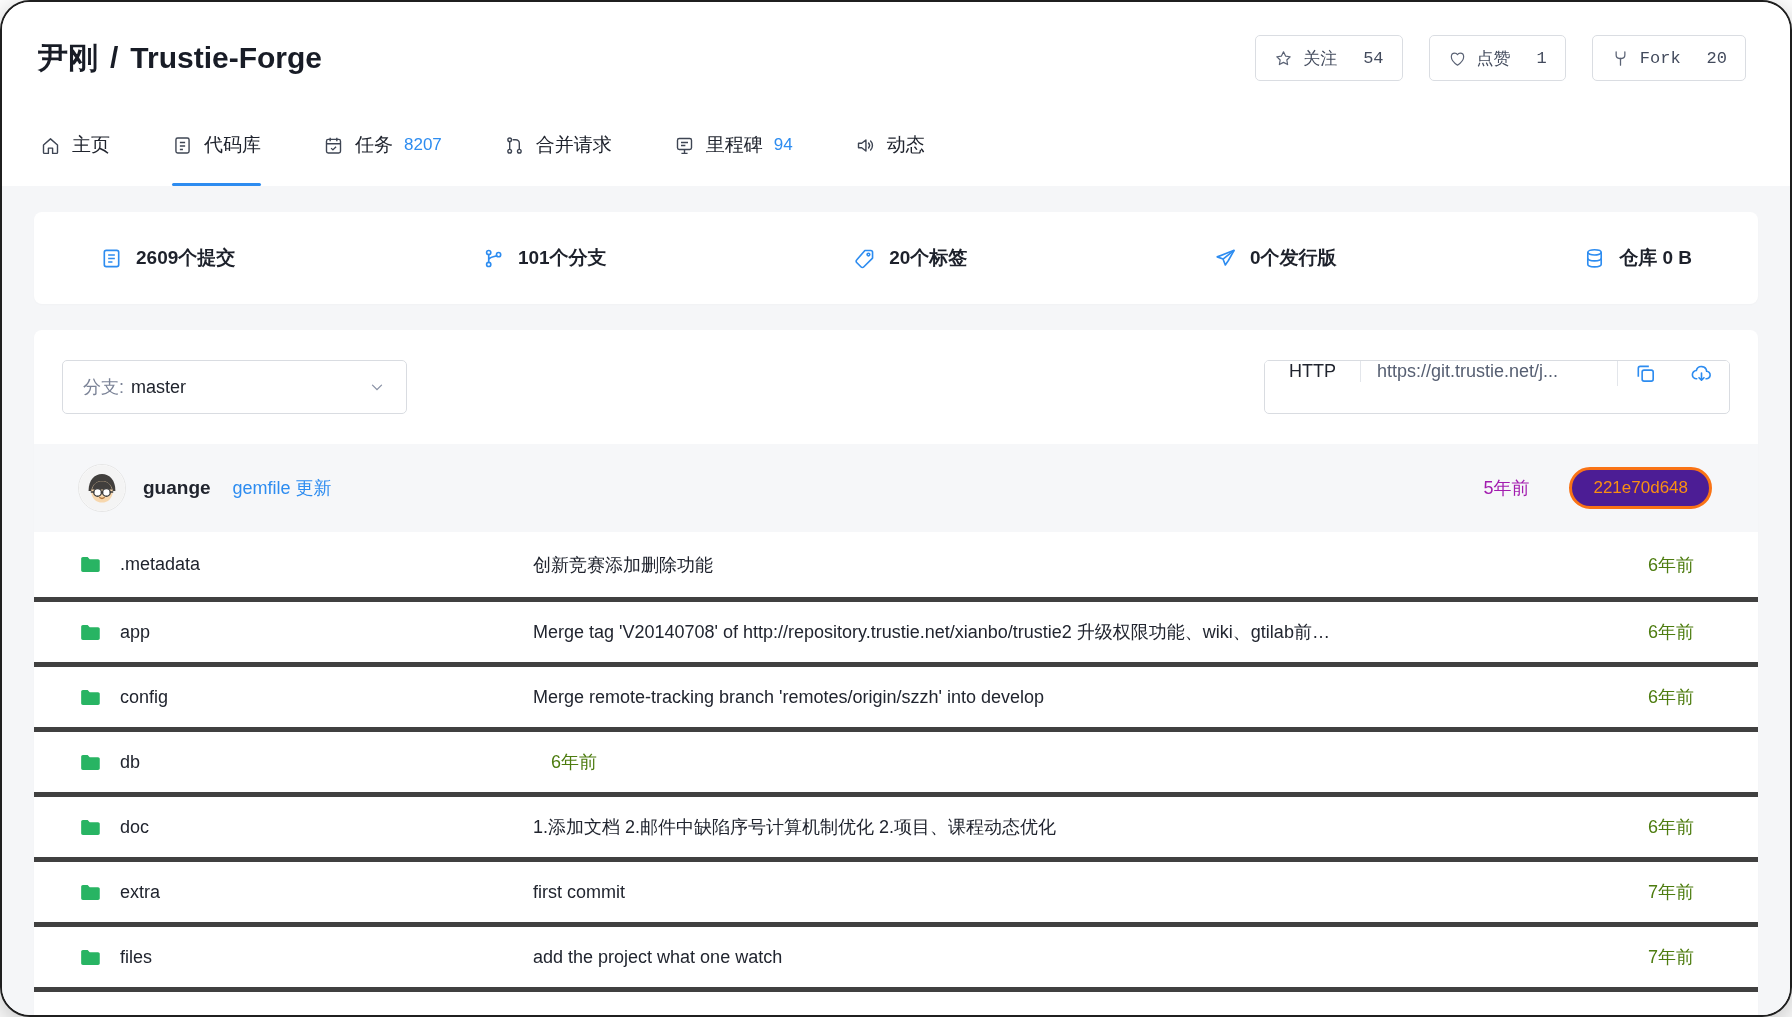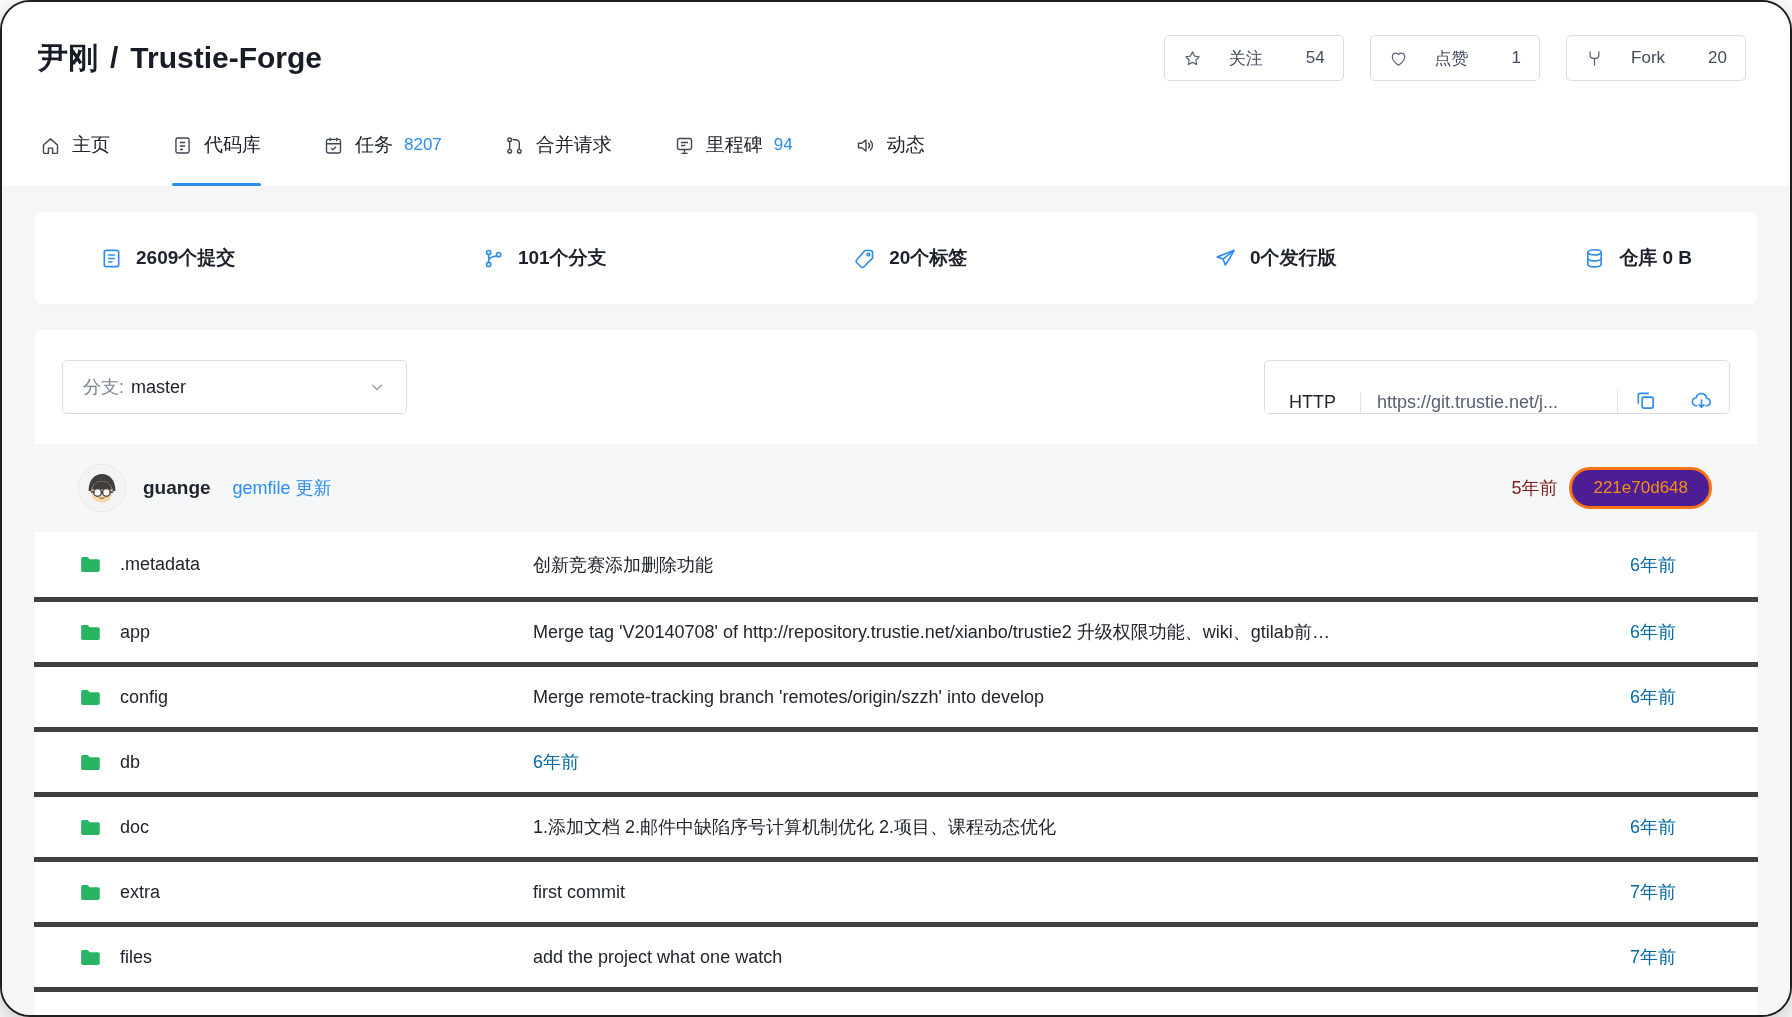--- a/index.html
+++ b/index.html
@@ -15,21 +15,21 @@
 
   
   .topbar{ height:102px; flex:0 0 auto; display:flex; align-items:center;
     justify-content:space-between; padding:10px 44px 0 36px; background:#fff; }
   .title{ margin:0; display:flex; align-items:center; gap:12px;
     font-size:30px; font-weight:600; color:#181c26; }
   .title .owner, .title .repo{ cursor:pointer; }
   .actions{ display:flex; gap:26px; }
   .pill{ display:flex; align-items:center; height:46px; border:1px solid #dadde2;
     border-radius:5px; background:#fff; font-size:17px; color:#434b5d;
-    padding:0 18px; gap:27px; cursor:pointer; font-family:Liberation Sans, sans-serif; }
+    padding:0 18px; gap:10px; cursor:pointer; font-family:Liberation Mono, monospace; }
   .pill .ic{ display:flex; color:#5b novi;}
   .pill .ic{ display:flex; color:#5b6375; }
   .pill .ic svg{ width:19px; height:19px; }
   .pill .count{ margin-left:16px; color:#434b5d; }
 
   
   .tabs{ flex:0 0 auto; display:flex; gap:62px; padding:0 38px; background:#fff; height:82px; }
   .tab{ display:flex; align-items:center; gap:11px; font-size:19px; color:#20242e;
     position:relative; cursor:pointer; }
   .tab .tic{ display:flex; color:#3e4553; }
@@ -59,54 +59,54 @@
     padding:30px 28px; }
   .branch-select{ width:345px; height:54px; border:1px solid #d9dce1; border-radius:5px;
     display:flex; align-items:center; padding:0 20px; gap:7px; font-size:18px;
     background:#fff; cursor:pointer; }
   .branch-select .b-label{ color:#7a8296; }
   .branch-select .b-value{ color:#20242e; }
   .branch-select .chev{ margin-left:auto; display:flex; color:#8b93a6; }
   .branch-select .chev svg{ width:18px; height:18px; }
 
   .clone-group{ display:flex; height:54px; border:1px solid #d9dce1; border-radius:5px;
-    overflow:hidden; background:#fff; align-items:flex-end; }
+    overflow:hidden; background:#fff; align-items:flex-start; }
   .seg{ display:flex; align-items:center; border:none; background:#fff;
     font-size:18px; font-family:inherit; }
   .seg.protocol{ padding:0 24px; color:#20242e; border-right:1px solid #e3e6eb; cursor:pointer; }
   .seg.url{ width:256px; padding:0 16px; color:#565f72; outline:none; }
   .seg.iconbtn{ width:56px; justify-content:center; color:#2d8cf0; cursor:pointer; }
   .seg.iconbtn.first{ border-left:1px solid #e3e6eb; }
   .seg.iconbtn svg{ width:23px; height:23px; }
 
   
   .commit-row{ flex:0 0 auto; display:flex; align-items:center; background:#f6f7f9;
     padding:0 46px 0 44px; height:88px; }
   .avatar{ width:48px; height:48px; border-radius:50%; overflow:hidden; background:#fff;
     border:1px solid #e6e6e6; flex:0 0 auto; cursor:pointer; }
   .avatar svg{ width:100%; height:100%; display:block; }
   .commit-author{ font-size:19px; font-weight:700; color:#20242e; margin-left:17px; cursor:pointer; }
   .commit-msg{ font-size:18px; color:#2d8cf0; margin-left:22px; cursor:pointer; }
   .commit-spacer{ flex:1; }
-  .commit-time{ font-size:18px; color:#7f1d1d; margin-right:12px; }
+  .commit-time{ font-size:18px; color:#a21caf; margin-right:40px; }
   .hash-badge{ border:3px solid #f97316; color:#f98f12; background:#4c1d95;
     border-radius:999px; padding:8px 21px; font-size:17px; cursor:pointer; white-space:nowrap; }
 
   
   .file-list{ flex:1; min-height:0; }
   .file-row{ display:flex; align-items:center; height:65px; padding:0 46px 0 44px;
     border-top:5px solid #404040; font-size:18px; background:#fff; }
   .file-row:first-child{ border-top:none; }
   .fname{ width:455px; flex:0 0 auto; display:flex; align-items:center; gap:19px;
     color:#20242e; cursor:pointer; }
   .folder{ display:flex; }
   .folder svg{ width:23px; height:23px; }
   .fmsg{ flex:1; min-width:0; color:#21252f; white-space:nowrap; overflow:hidden;
     text-overflow:ellipsis; padding-right:30px; cursor:pointer; }
-  .ftime{ width:82px; flex:0 0 auto; text-align:left; color:#0369a1; }
+  .ftime{ width:82px; flex:0 0 auto; text-align:center; color:#4d7c0f; }
 </style>
 </head>
 <body>
 
 <div class="window">
 
   <header class="topbar">
     <h1 class="title">
       <span class="owner">尹刚</span>
       <span class="sep">/</span>

